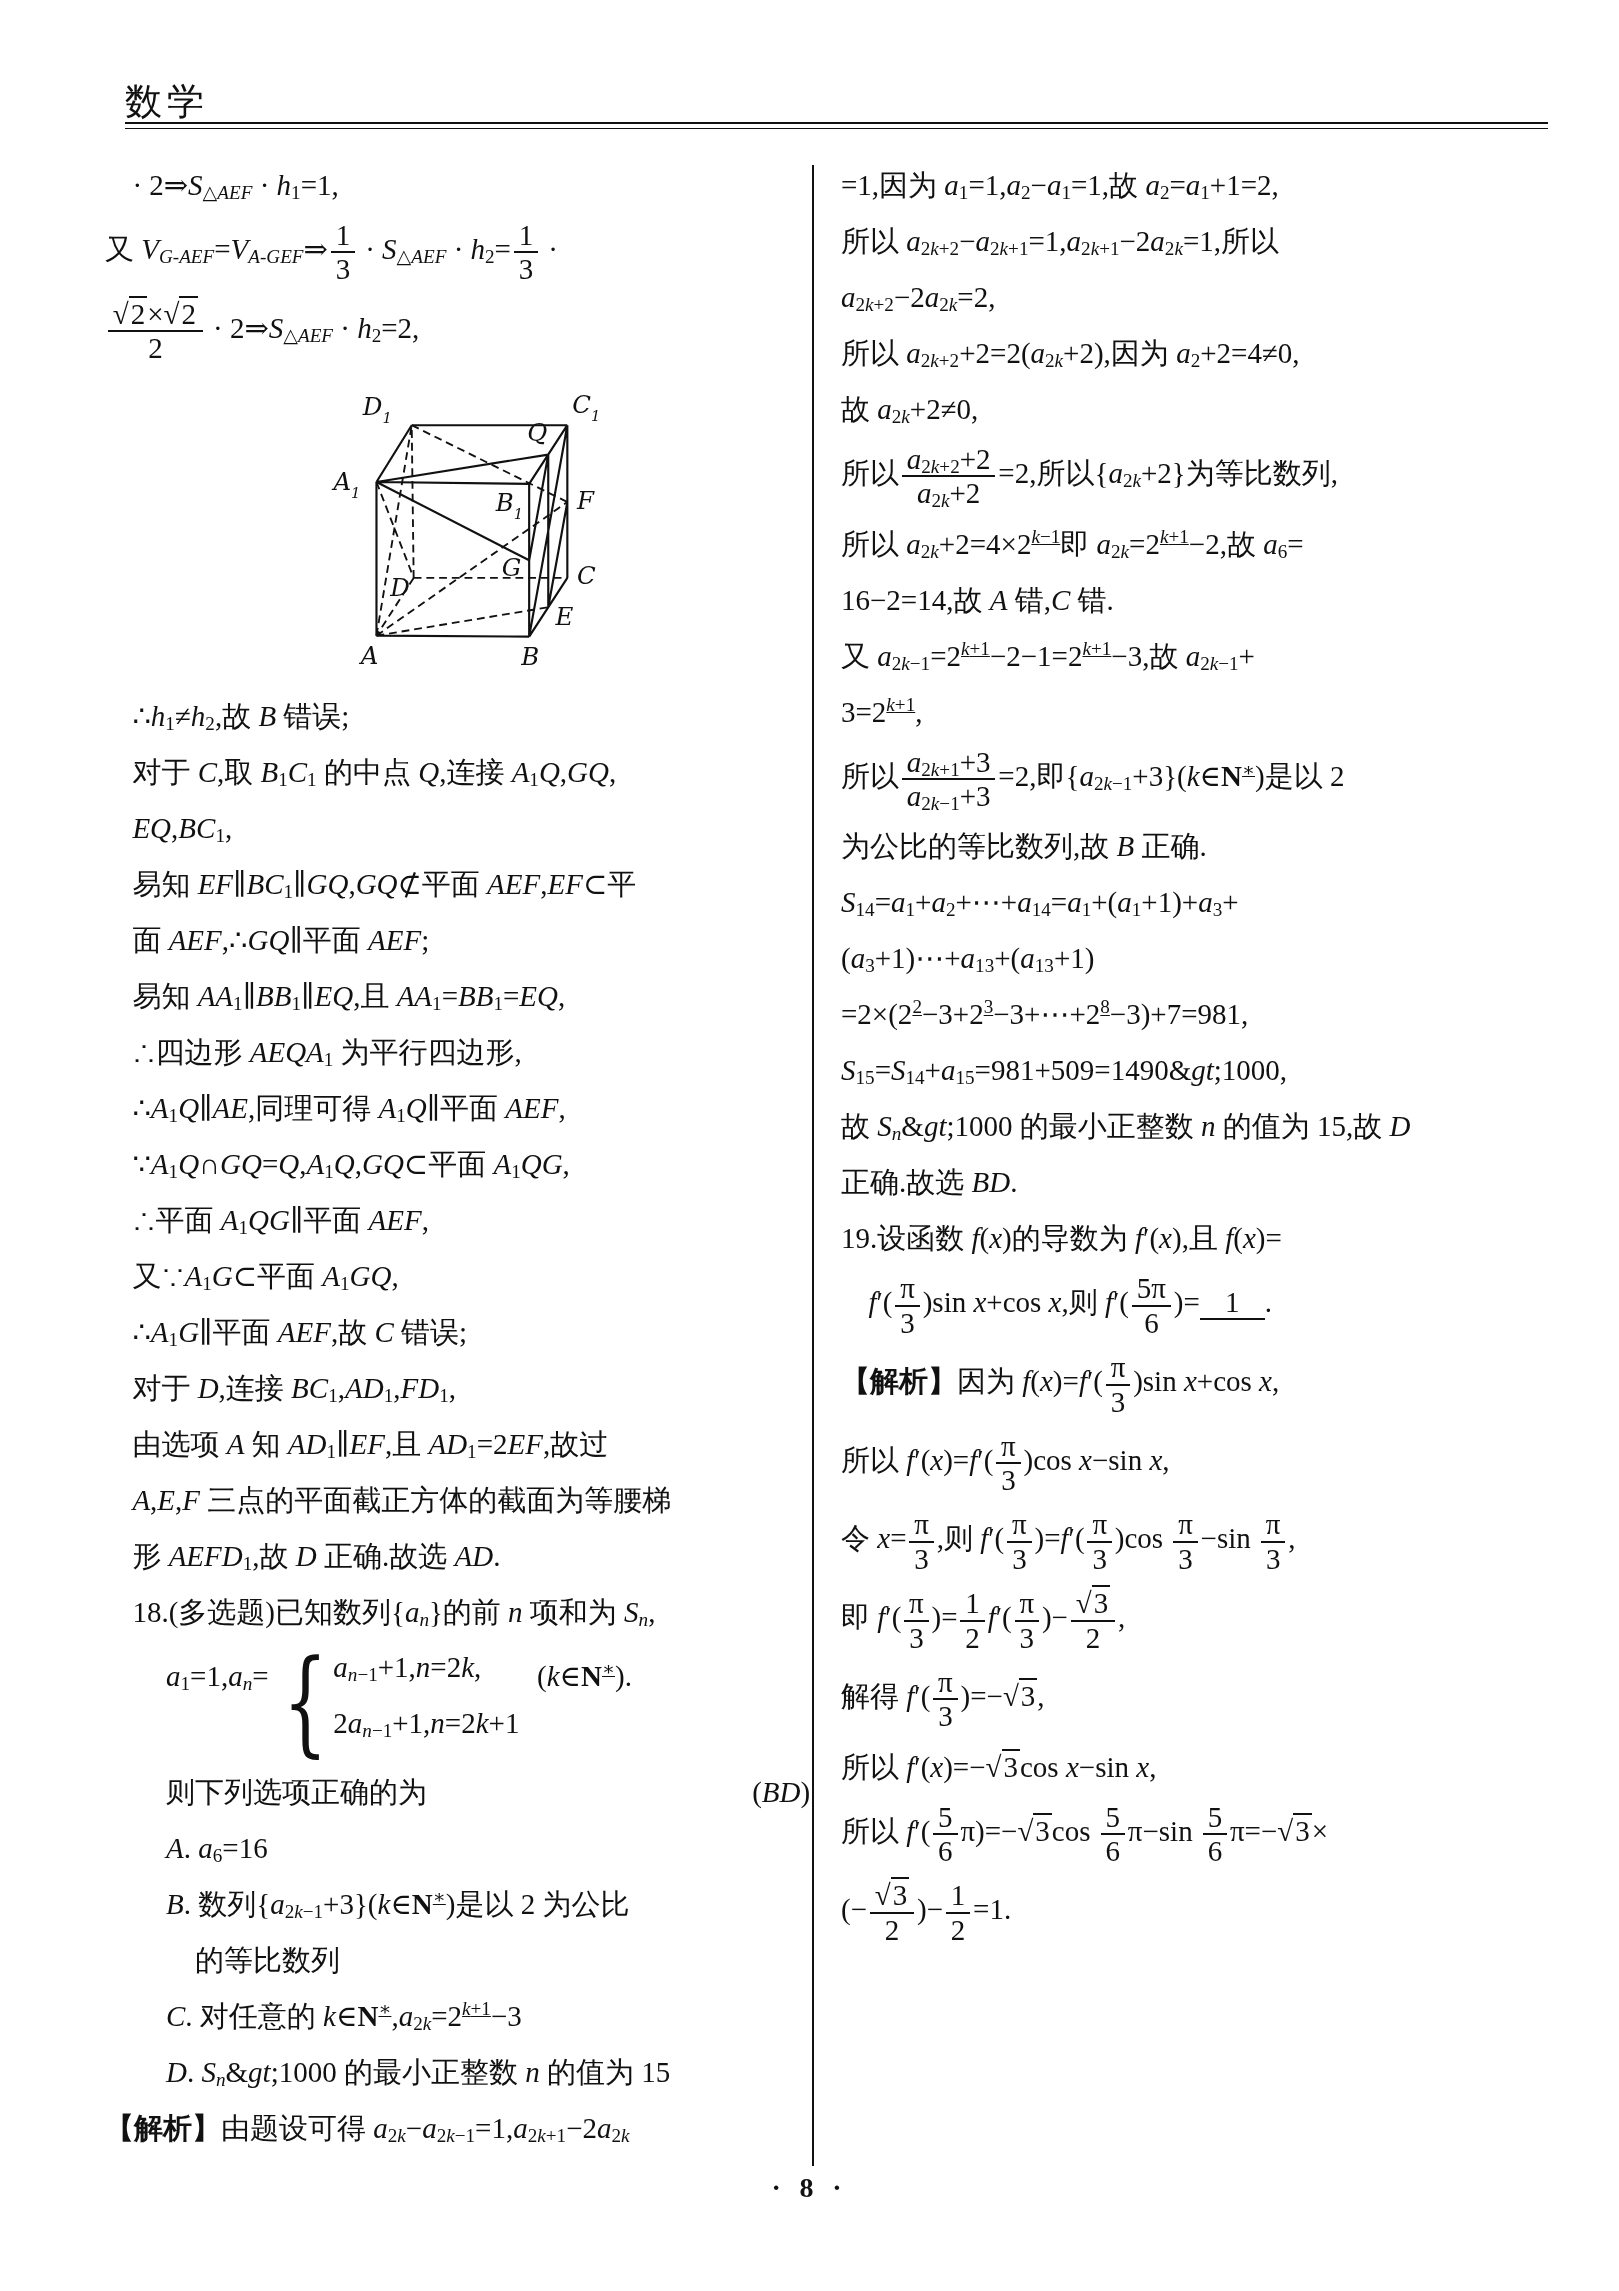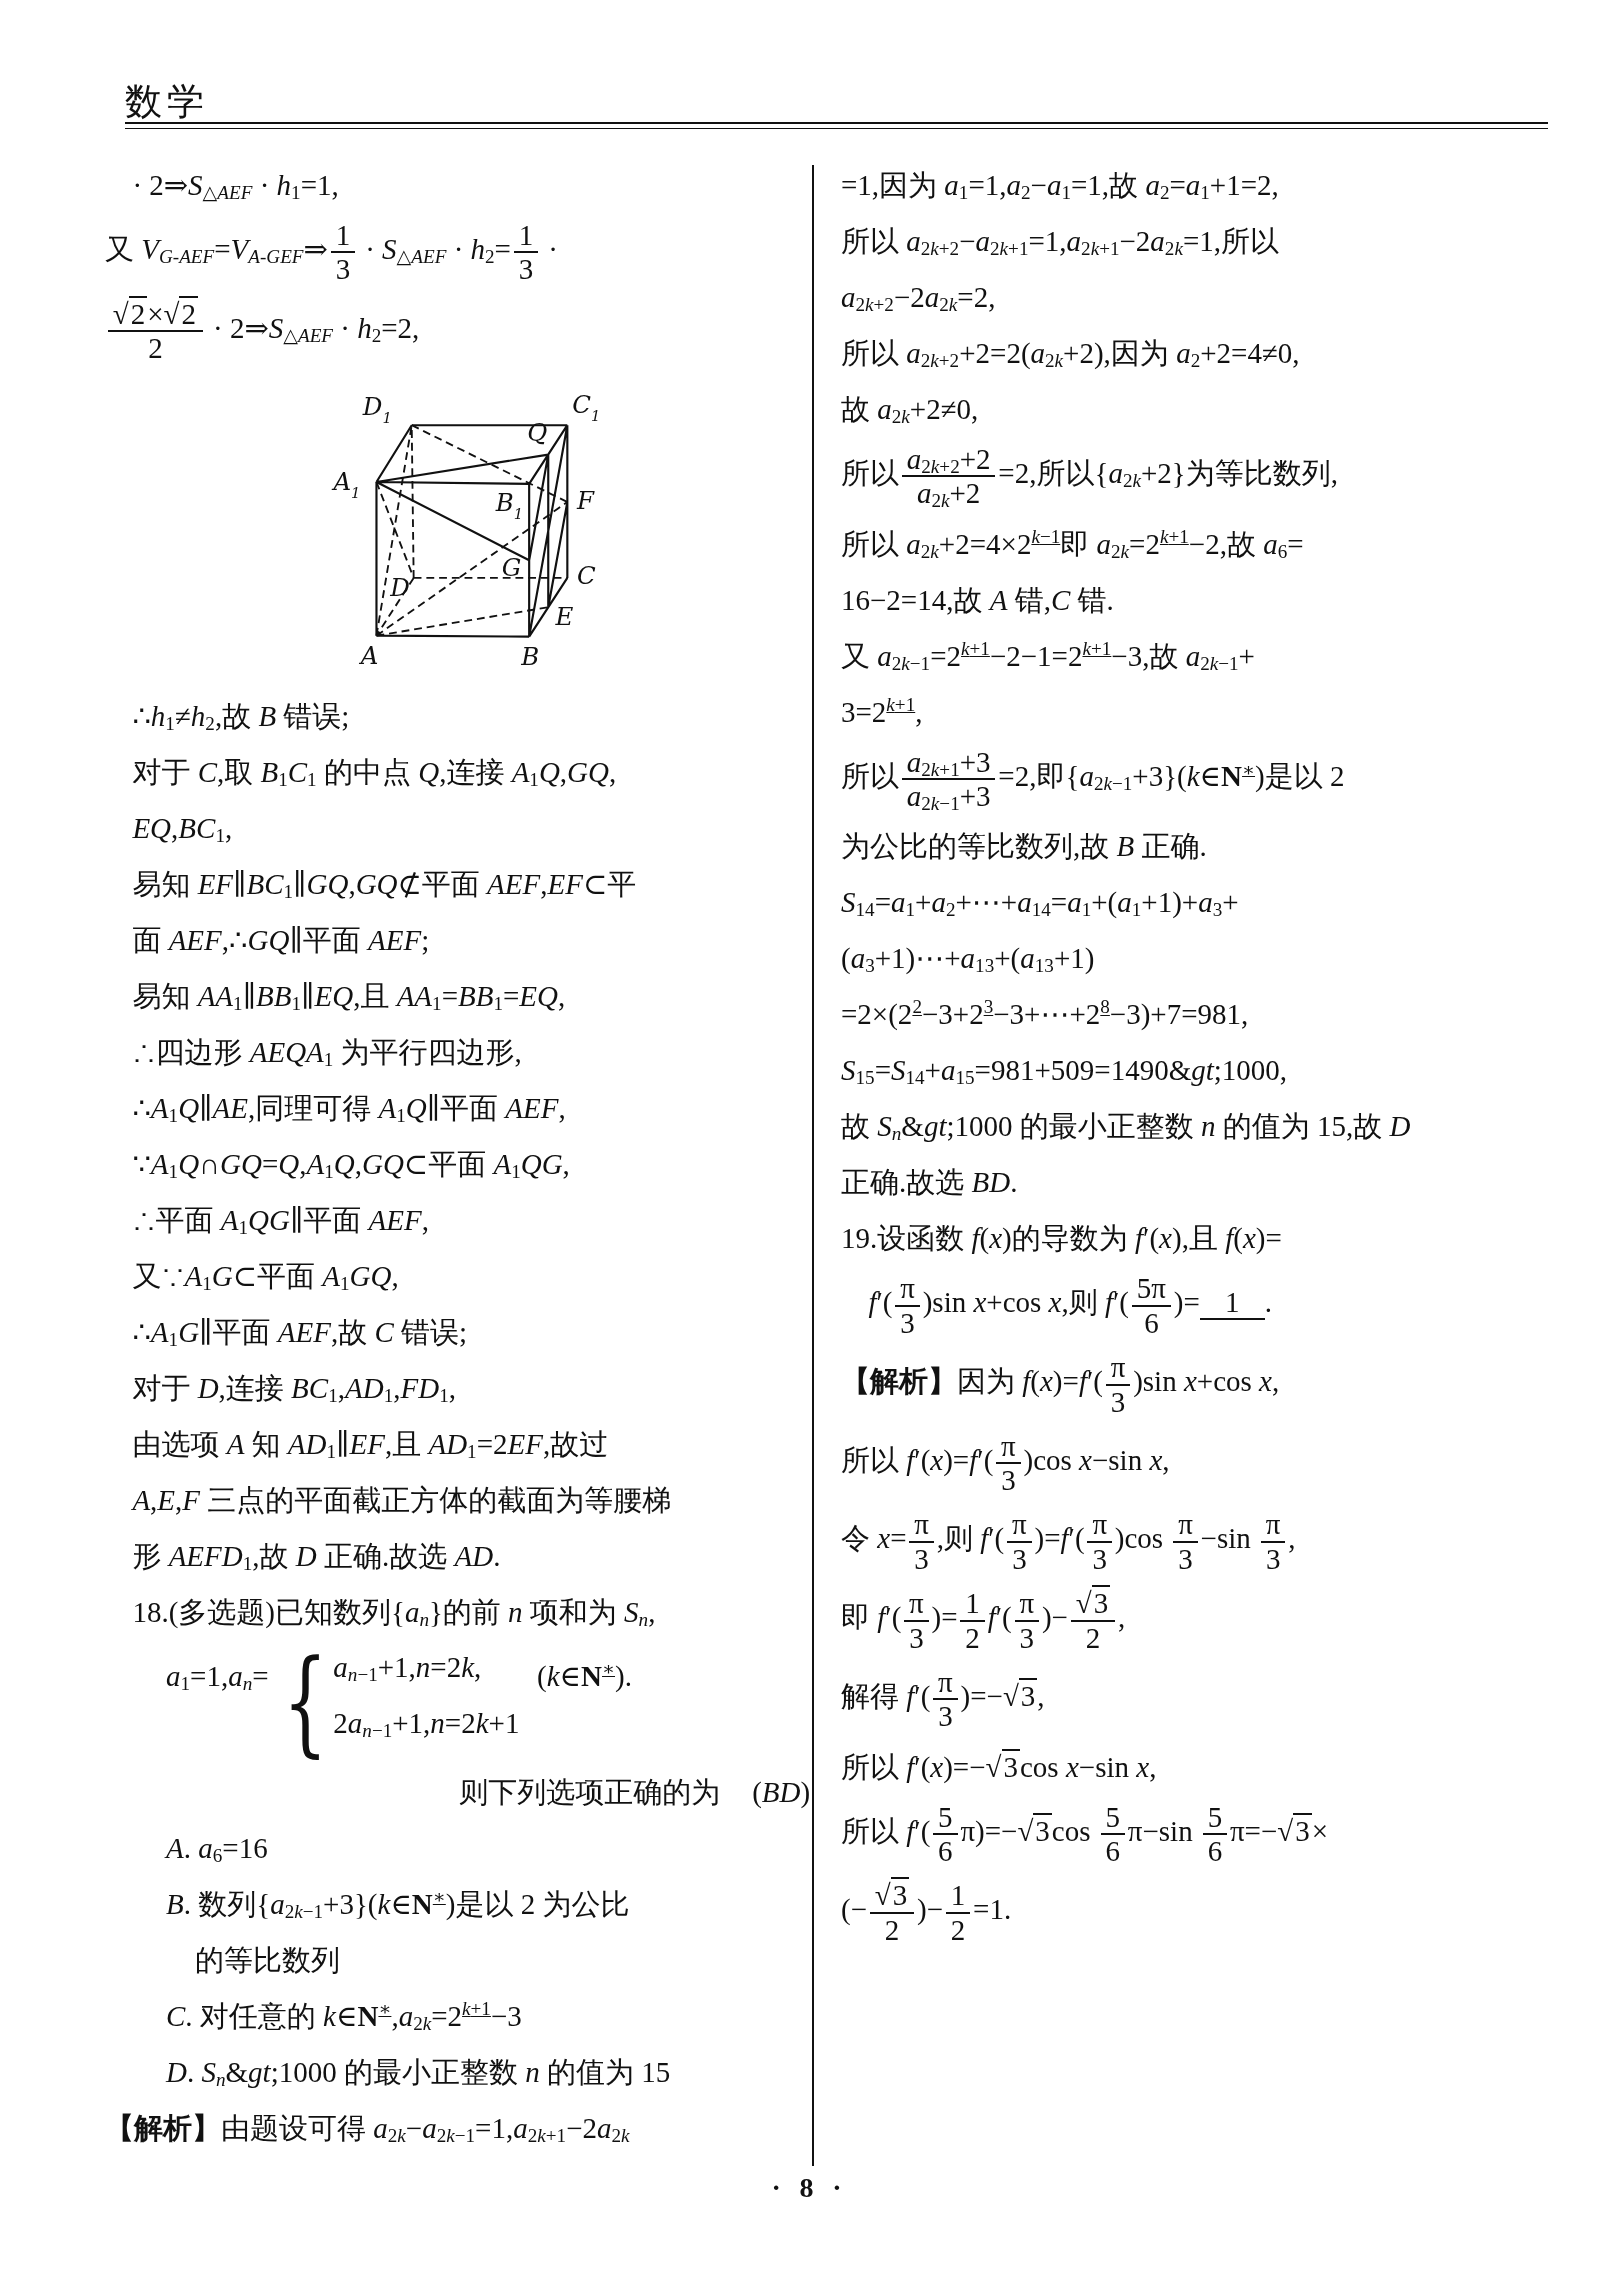--- a/index.html
+++ b/index.html
@@ -26,21 +26,21 @@
   sub,sup{font-size:0.66em;line-height:0;}
   sub{vertical-align:-0.22em;}
   sup{vertical-align:0.55em;text-decoration:underline;}
   .fr{display:inline-flex;flex-direction:column;text-align:center;vertical-align:middle;margin:0 2.9px;}
   .fr .nu{display:block;padding:0 4.9px;border-bottom:2px solid #111;line-height:1.12;}
   .fr .de{display:block;padding:0 4.9px;line-height:1.12;}
   .sq{white-space:nowrap;}
   .sqb{border-top:2px solid #111;padding:0 2px;}
   .blank{display:inline-block;min-width:65px;text-align:center;border-bottom:2px solid #111;line-height:1.05;}
   .jx{font-family:Liberation Serif, serif;font-weight:bold;}
-  .split{display:flex;justify-content:flex-end;padding-right:11.8px;gap:32px;}
+  .split{display:flex;justify-content:space-between;padding-right:11.8px;}
   .cases-wrap{display:flex;padding:7.8px 0;}
   .brace{font-size:114px;line-height:0.95;font-family:"DejaVu Serif",serif;
     transform:scaleX(0.62);margin:0 -7.8px 0 0;font-weight:400;}
   .cases-col{display:flex;flex-direction:column;row-gap:17px;}
   .cases-col .cl{line-height:39px;}
   .cases-post{margin-left:17.6px;}
   .fig{margin:9.8px 0 13.7px 201px;display:block;}
   .fig text{font-family:"DejaVu Serif","Liberation Serif",serif;font-style:italic;font-size:25px;fill:#111;}
   .fig .fsub{font-size:15px;}
   .footer{position:absolute;left:0;top:2172px;width:1619px;text-align:center;

